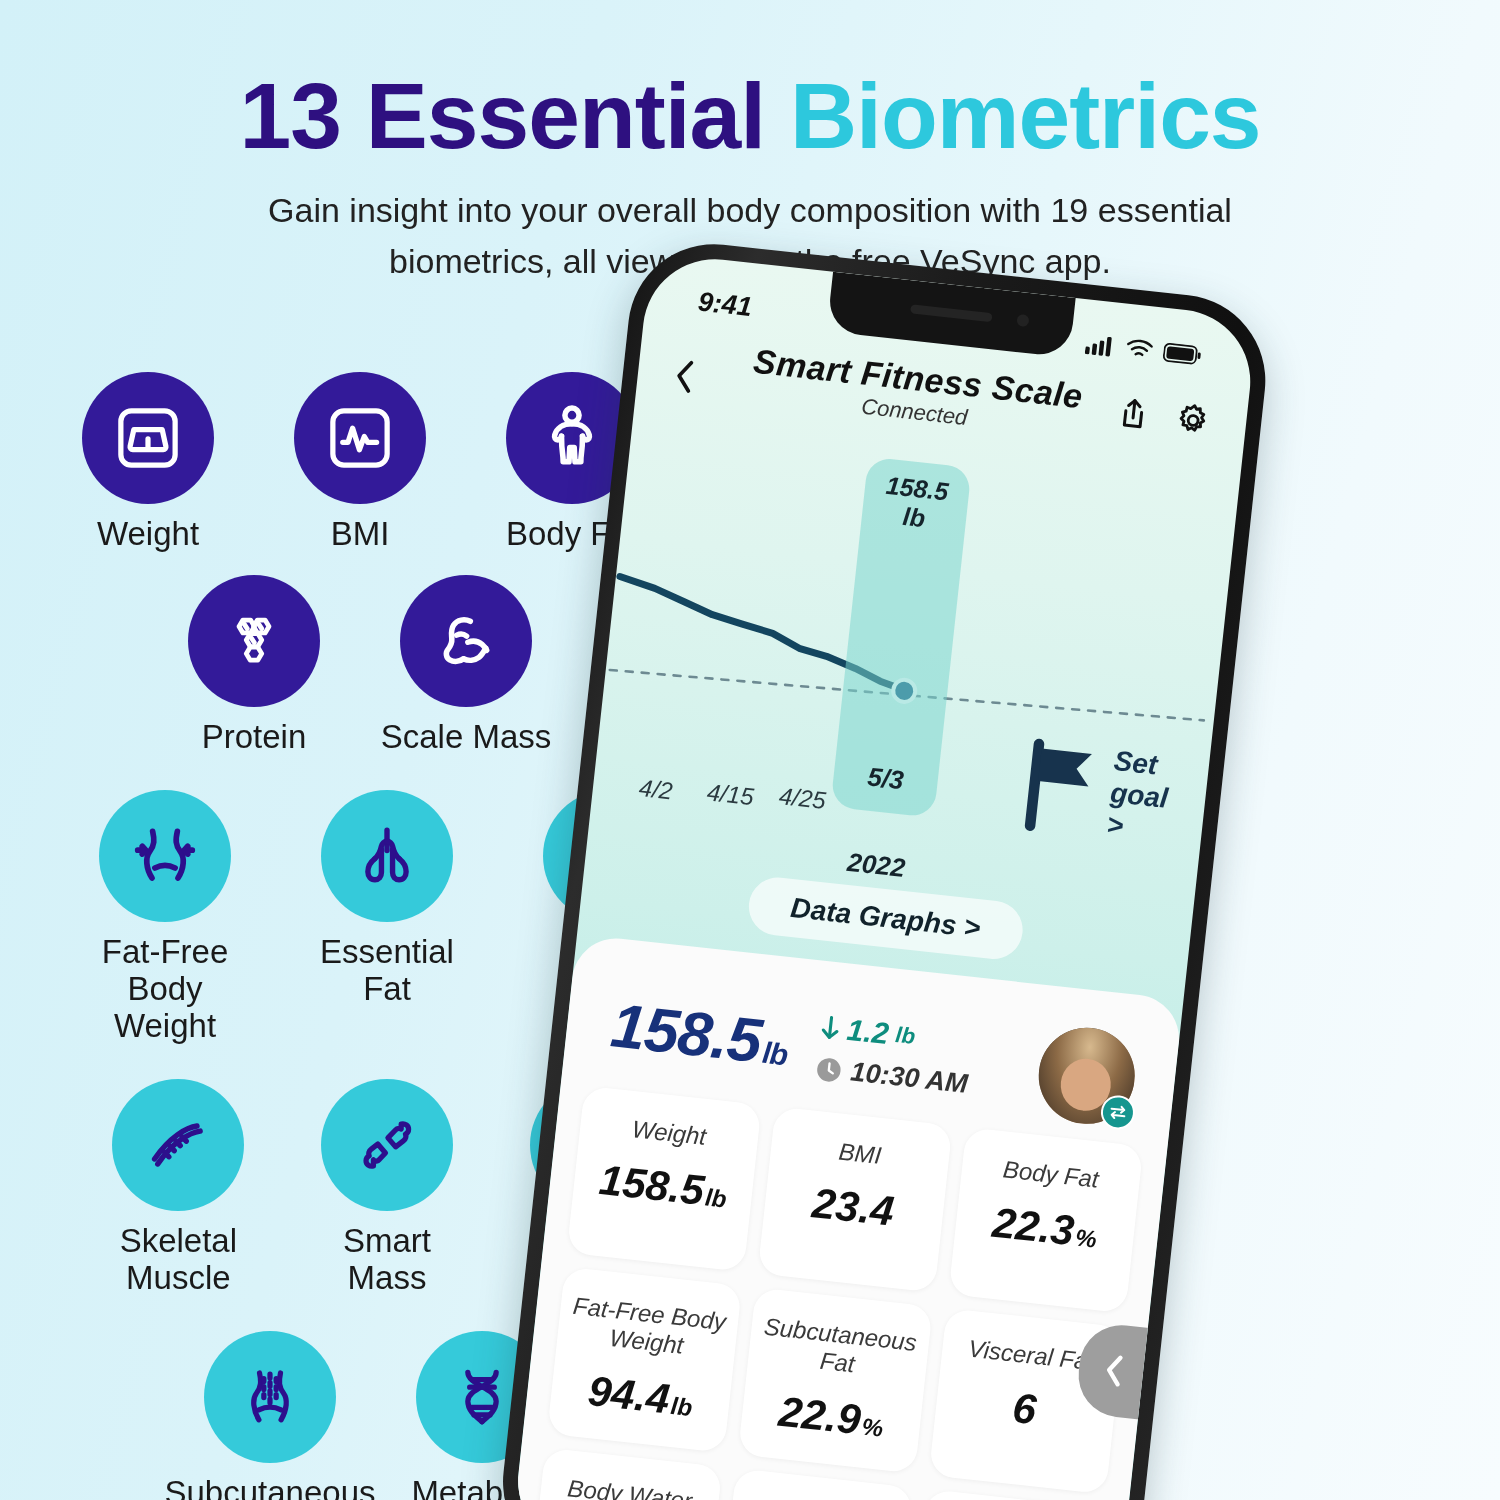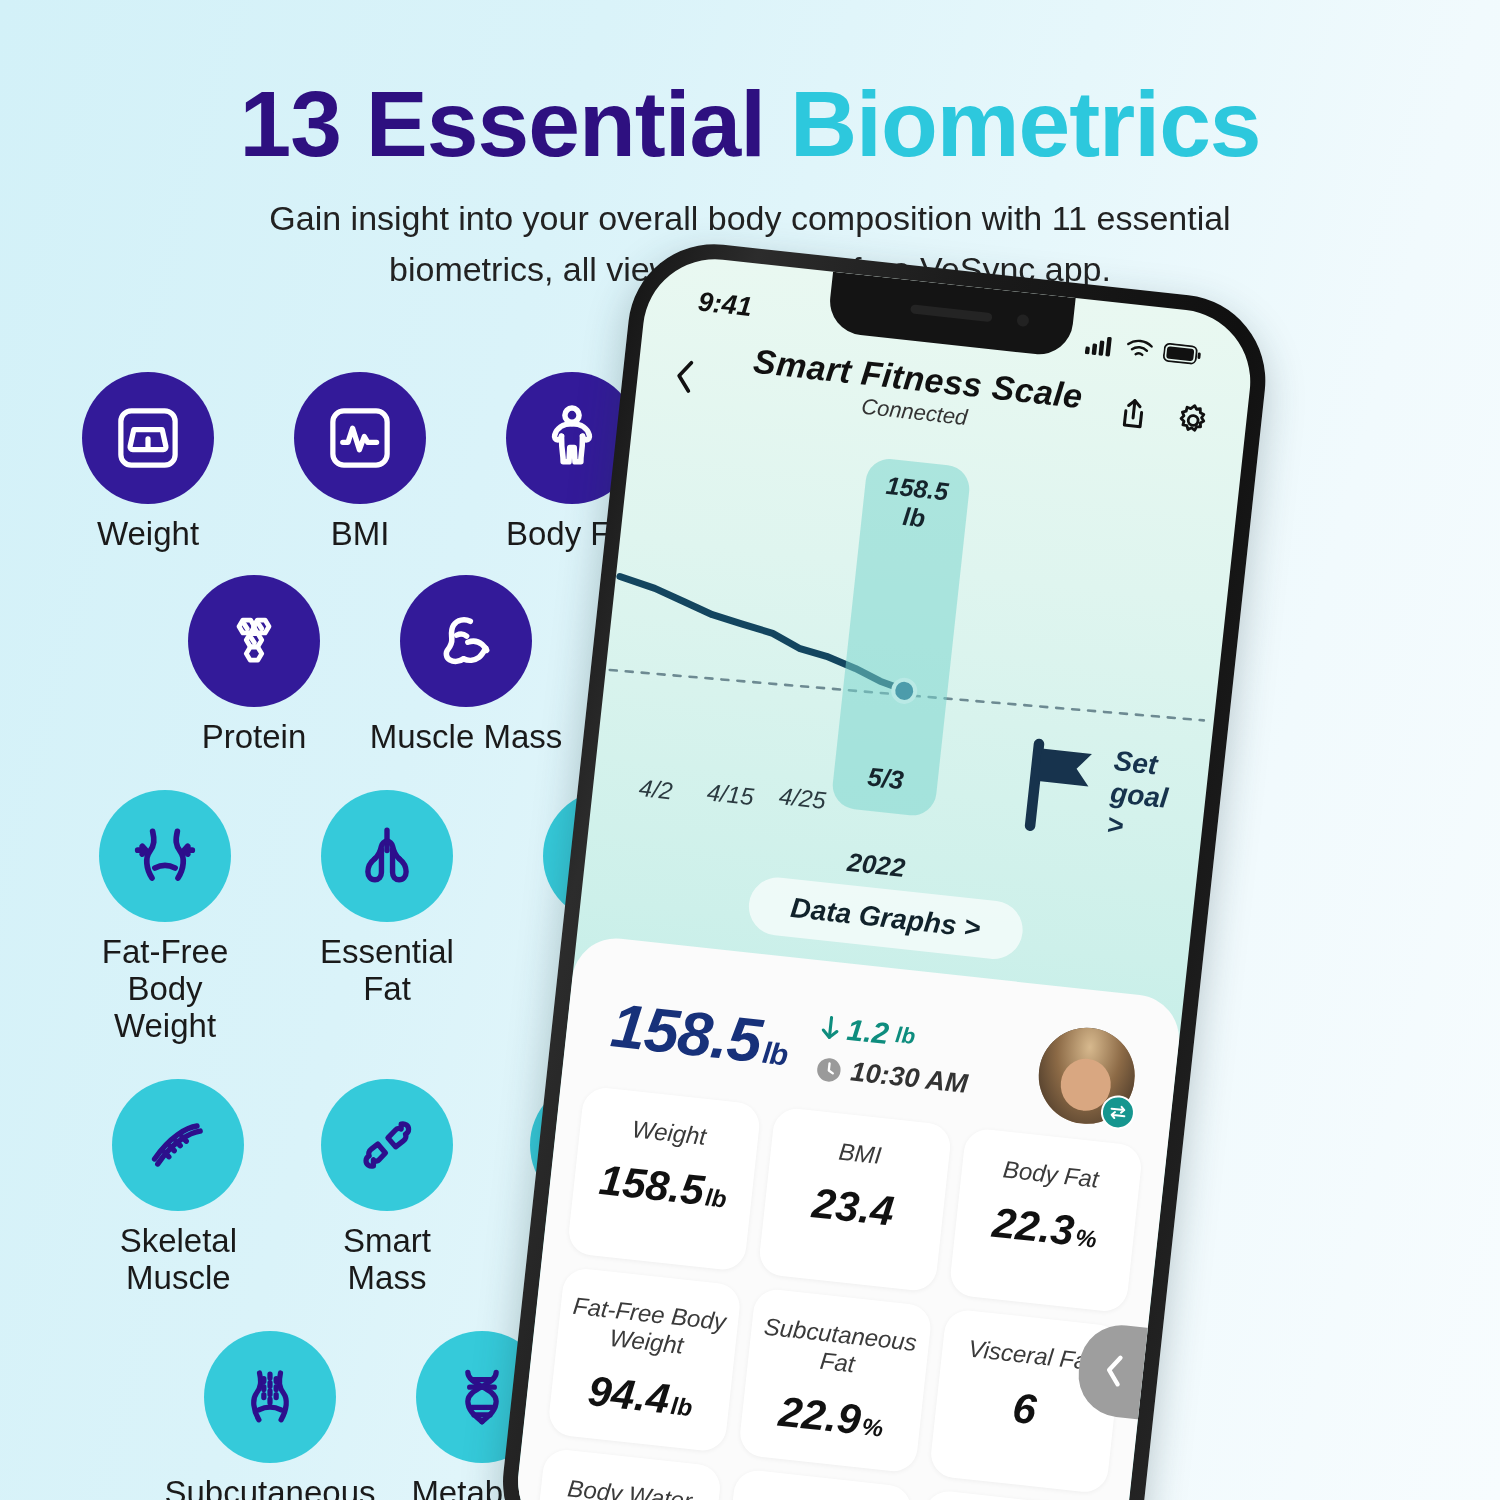--- a/index.html
+++ b/index.html
@@ -4,21 +4,21 @@
 <style>
   * { margin:0; padding:0; box-sizing:border-box; }
   html,body { width:1500px; height:1500px; overflow:hidden; }
   body {
     font-family:"Liberation Sans", sans-serif;
     background:linear-gradient(105deg,#d3f1f8 0%,#daf3f9 32%,#e6f7fb 58%,#f1fafd 78%,#f7fcfe 100%);
     position:relative;
   }
 
   
-  .hero { position:absolute; top:16px; left:0; width:1500px; text-align:center; }
+  .hero { position:absolute; top:8px; left:0; width:1500px; text-align:center; }
   .hero-title {
     font-size:93px; font-weight:bold; letter-spacing:-1px;
     line-height:1.0; padding-top:62px; white-space:nowrap;
   }
   .t-purple { color:#2e1080; }
   .t-cyan   { color:#2dc8dd; }
   .hero-sub {
     margin-top:22px; font-size:34px; color:#222; line-height:1.5;
     font-weight:400;
   }
@@ -179,21 +179,21 @@
   }
 </style>
 </head>
 <body>
 
 <div class="hero">
   <div class="hero-title">
     <span class="t-purple">13 Essential </span><span class="t-cyan">Biometrics</span>
   </div>
   <div class="hero-sub">
-    <div>Gain insight into your overall body composition with 11 essential</div>
+    <div>Gain insight into your overall body composition with 19 essential</div>
     <div>biometrics, all viewable on the free VeSync app.</div>
   </div>
 </div>
 
 <div class="icons">
 
   <div class="irow" style="margin-left:42px;">
     <div class="icell">
       <div class="ibubble purple">
         <svg width="74" height="74" viewBox="0 0 24 24" fill="none" stroke="#fff" stroke-width="1.7" stroke-linecap="round" stroke-linejoin="round">
@@ -241,21 +241,21 @@
     </div>
     <div class="icell">
       <div class="ibubble purple">
         <svg width="74" height="74" viewBox="0 0 24 24" fill="none" stroke="#fff" stroke-width="1.8" stroke-linecap="round" stroke-linejoin="round">
           <path d="M13.4 5.6c-1.9-0.9-4.3-0.5-5.4 1.2-1.0 1.5-0.7 3.0-0.6 4.4 0.12 1.6-0.5 2.6-1.3 3.6-0.8 1.0-0.6 2.6 0.6 3.3 1.4 0.8 3.2 0.6 4.5-0.3"></path>
           <path d="M11.2 17.8c1.6 0.7 3.6 0.6 5-0.5 1.0-0.8 1.6-1.9 2.2-3.0"></path>
           <path d="M12.6 12.4c1.6-0.6 3.4-0.3 4.6 0.7 0.7 0.6 1.1 1.2 1.5 1.9"></path>
           <path d="M9.0 10.1c1.0-0.5 2.3-0.4 3.2 0.3"></path>
         </svg>
       </div>
-      <div class="ilabel">Muscle Mass</div>
+      <div class="ilabel">Scale Mass</div>
     </div>
   </div>
 
   <div class="irow" style="margin-left:74px; margin-top:34px;gap:40px;">
     <div class="icell">
       <div class="ibubble cyan">
         <svg width="78" height="78" viewBox="0 0 24 24" fill="none" stroke="#2d0f8c" stroke-width="1.75" stroke-linecap="round" stroke-linejoin="round">
           <path d="M8.2 4.4c0.6 2.6 0.6 4.3-0.9 6.2-1.4 1.8-1.2 5.2 0.7 8.2"></path>
           <path d="M15.8 4.4c-0.6 2.6-0.6 4.3 0.9 6.2 1.4 1.8 1.2 5.2-0.7 8.2"></path>
           <path d="M8.9 15.7c1.9-1.0 4.3-1.0 6.2 0"></path>

